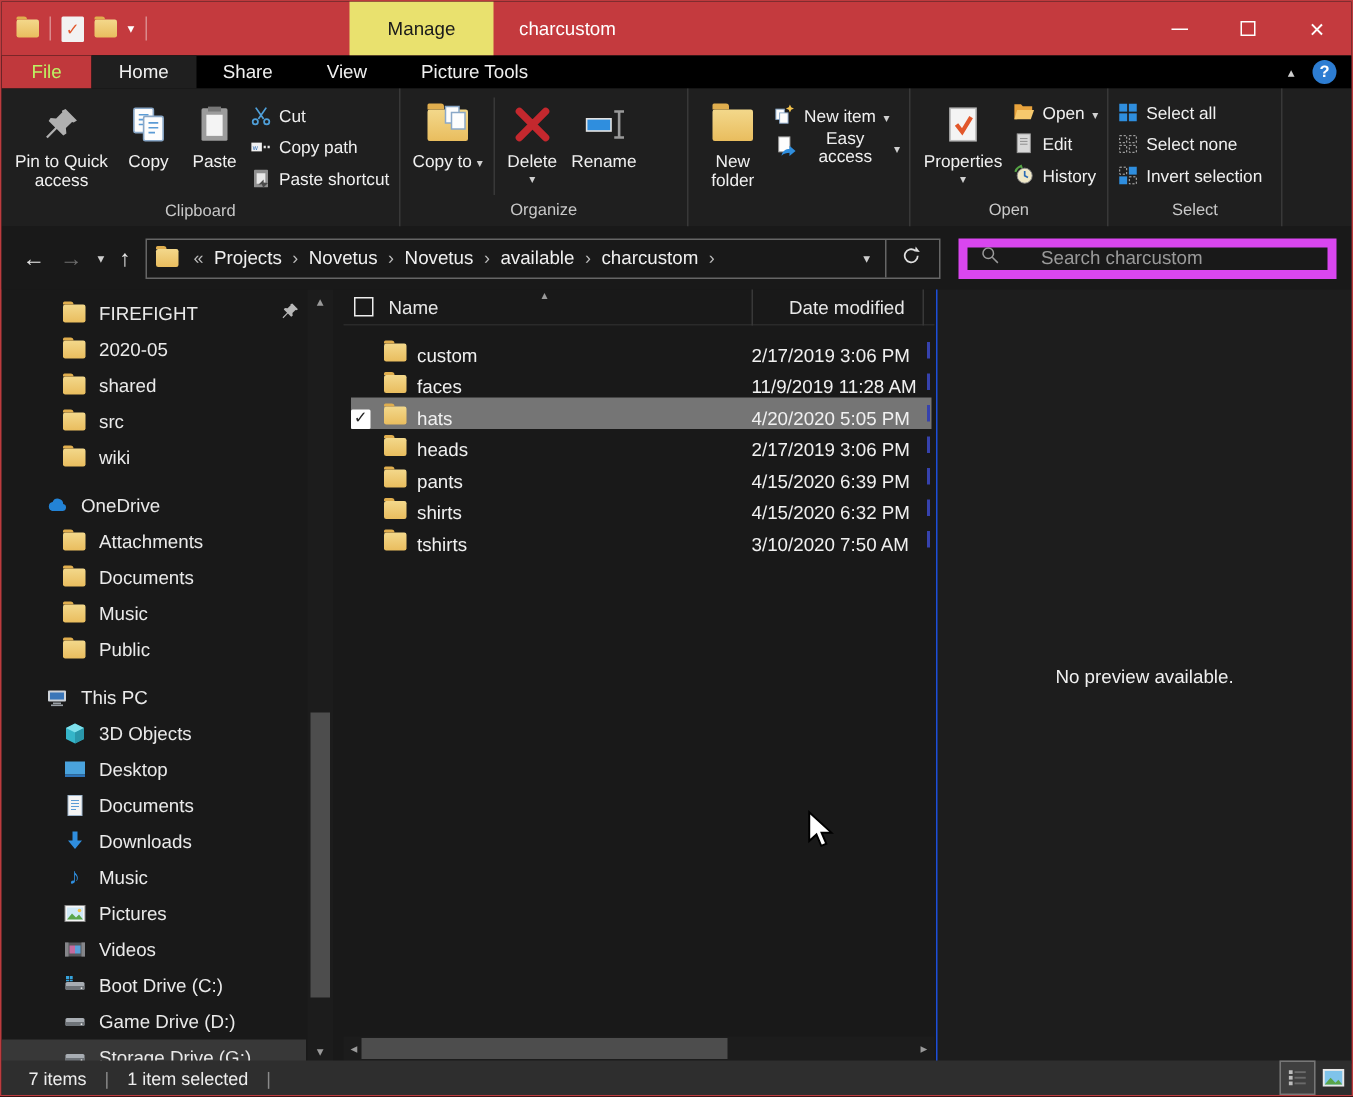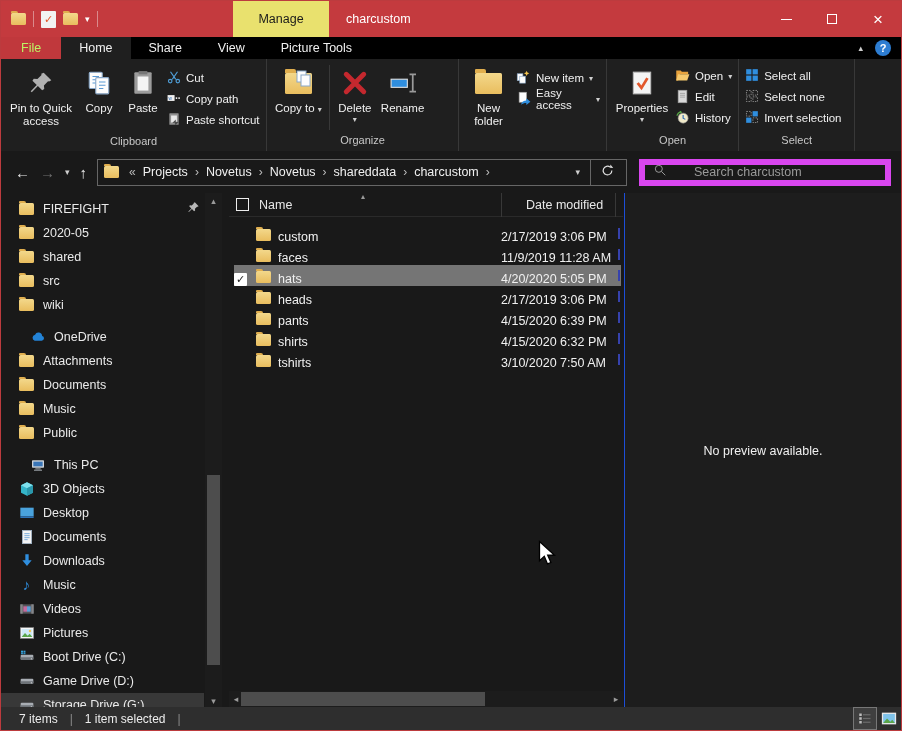--- a/index.html
+++ b/index.html
@@ -32,21 +32,21 @@
   
   .ribbon{position:absolute;left:0;top:58px;width:100%;height:92px;background:#1f1f1f;display:flex;}
   .rgroup{display:flex;flex-direction:column;border-right:1px solid #383838;}
   .rgc{flex:1;display:flex;align-items:flex-start;padding:4px 4px 0 4px;}
   .rglabel{height:19px;text-align:center;font-size:11px;color:#c8c8c8;line-height:17px;}
   .rb-lg{display:flex;flex-direction:column;align-items:center;padding:3px 4px;min-width:44px;}
   .rb-ico{height:34px;display:flex;align-items:center;justify-content:center;position:relative;}
   .rb-lbl{font-size:11.5px;line-height:13px;text-align:center;color:#f0f0f0;margin-top:2px;}
   .caret{font-size:8px;color:#d0d0d0;}
   .rb-smcol{display:flex;flex-direction:column;justify-content:flex-start;gap:3px;padding:4px 2px;}
-  .rb-sm{display:flex;align-items:center;gap:5px;font-size:11.5px;color:#f0f0f0;height:18px;}
+  .rb-sm{display:flex;align-items:center;gap:5px;font-size:11.5px;color:#f0f0f0;height:18px;text-align:center;}
   .rb-sm svg{flex:0 0 auto;}
   .vdiv{width:1px;align-self:stretch;background:#383838;margin:2px 3px;}
 
   .cssfolder{display:inline-block;width:15px;height:12px;background:linear-gradient(#f3d88b,#e9bd5e);border-radius:1.5px;position:relative;}
   .cssfolder::before{content:"";position:absolute;top:-2.5px;left:0;width:6.5px;height:2.5px;background:#e0ae4e;border-radius:1px 2px 0 0;}
   .cssfolder.lg{width:27px;height:21px;}
   .cssfolder.lg::before{width:11px;height:4px;top:-4px;}
   .ovl{position:absolute;}
 
   
@@ -62,21 +62,21 @@
   .refresh{padding:0 10px;color:#e0e0e0;}
   .searchbox{width:252px;height:27px;border:6px solid #d946ef;background:#191919;margin:0 10px 0 12px;display:flex;align-items:center;padding:0 8px;gap:25px;}
   .searchbox input{background:transparent;border:none;outline:none;color:#e8e8e8;font-size:12.5px;width:100%;}
   .searchbox input::placeholder{color:#9a9a9a;}
 
   
   .content{position:absolute;left:0;top:192px;width:100%;height:516px;}
   .navpane{position:absolute;left:0;top:0;width:222px;height:100%;overflow:hidden;padding-top:4px;}
   .nav-item{height:24px;display:flex;align-items:center;gap:8px;font-size:12.5px;color:#eaeaea;padding-right:4px;width:203px;}
   .nav-item.ind1{padding-left:28px;}
-  .nav-item.ind2{padding-left:17px;text-align:right;}
+  .nav-item.ind2{padding-left:40px;text-align:right;}
   .nav-item.gap{margin-top:8px;}
   .nav-item.hl{background:#383838;}
   .nico{width:17px;height:17px;display:flex;align-items:center;justify-content:center;flex:0 0 17px;}
   .nico svg{width:16px;height:16px;}
   .nlabel{white-space:nowrap;}
   .pin{margin-left:auto;}
   .pin svg{width:13px;height:13px;}
   .vscroll{position:absolute;right:1px;top:0;width:17px;height:100%;background:#1c1c1c;}
   .vscroll .arr{position:absolute;left:0;width:100%;height:16px;display:flex;align-items:center;justify-content:center;color:#9a9a9a;font-size:9px;}
   .vscroll .arr.up{top:0;}
@@ -375,21 +375,21 @@
     <div class="addressbox">
       <span class="cssfolder" style="margin-right:6px"></span>
       <span class="crumb-sep">«</span>
       <span class="breadcrumb" style="display:flex;align-items:center">
           <span class="crumb">Projects</span>
           <span class="crumb-sep">›</span>
           <span class="crumb">Novetus</span>
           <span class="crumb-sep">›</span>
           <span class="crumb">Novetus</span>
           <span class="crumb-sep">›</span>
-          <span class="crumb">shareddata</span>
+          <span class="crumb">available</span>
           <span class="crumb-sep">›</span>
           <span class="crumb">charcustom</span>
           <span class="crumb-sep">›</span>
         </span>
       <span class="addr-caret">▾</span>
       <span class="addr-div"></span>
       <span class="refresh">
         <svg width="13" height="13" viewBox="0 0 24 24">
             <path d="M20 12a8 8 0 1 1-3-6.2" stroke="#e0e0e0" stroke-width="2.2" fill="none"></path>
             <path d="M17 1v6h6z" fill="#e0e0e0" transform="rotate(8 19 4)"></path>
@@ -522,39 +522,39 @@
           </div>
           <div class="nav-item ind2">
             <span class="nico">
               <span style="color:#2f8ede;font-size:15px;line-height:16px">♪</span>
             </span>
             <span class="nlabel">Music</span>
           </div>
           <div class="nav-item ind2">
             <span class="nico">
               <svg viewBox="0 0 24 24">
+                <rect x="2" y="4" width="20" height="16" fill="#f6f6f6" stroke="#8a8a8a"></rect>
+                <rect x="4" y="6" width="16" height="12" fill="#cfe9f7"></rect>
+                <path d="M4 18l5-6 4 4 3-3 4 5z" fill="#5aa54a"></path>
+                <circle cx="16.5" cy="9" r="1.8" fill="#f2c24d"></circle>
+              </svg>
+            </span>
+            <span class="nlabel">Pictures</span>
+          </div>
+          <div class="nav-item ind2">
+            <span class="nico">
+              <svg viewBox="0 0 24 24">
                 <rect x="2" y="5" width="20" height="14" fill="#55565a"></rect>
                 <rect x="2" y="5" width="3.5" height="14" fill="#85868a"></rect>
                 <rect x="18.5" y="5" width="3.5" height="14" fill="#85868a"></rect>
                 <rect x="6.5" y="8" width="5.5" height="8" fill="#c46a9e"></rect>
                 <rect x="12" y="8" width="5.5" height="8" fill="#5aa0d8"></rect>
               </svg>
             </span>
             <span class="nlabel">Videos</span>
-          </div>
-          <div class="nav-item ind2">
-            <span class="nico">
-              <svg viewBox="0 0 24 24">
-                <rect x="2" y="4" width="20" height="16" fill="#f6f6f6" stroke="#8a8a8a"></rect>
-                <rect x="4" y="6" width="16" height="12" fill="#cfe9f7"></rect>
-                <path d="M4 18l5-6 4 4 3-3 4 5z" fill="#5aa54a"></path>
-                <circle cx="16.5" cy="9" r="1.8" fill="#f2c24d"></circle>
-              </svg>
-            </span>
-            <span class="nlabel">Pictures</span>
           </div>
           <div class="nav-item ind2">
             <span class="nico">
               <svg viewBox="0 0 24 24">
                 <rect x="2.5" y="8.5" width="19" height="8" rx="1.5" fill="#a8adb3"></rect>
                 <path d="M2.5 12.5h19v2.5a1.5 1.5 0 0 1-1.5 1.5H4a1.5 1.5 0 0 1-1.5-1.5z" fill="#6e7378"></path>
                 <circle cx="18.5" cy="14.7" r="0.9" fill="#e8e8e8"></circle>
                 <g fill="#35a3dc">
                   <rect x="3" y="2.5" width="3" height="3"></rect>
                   <rect x="6.7" y="2.5" width="3" height="3"></rect>

